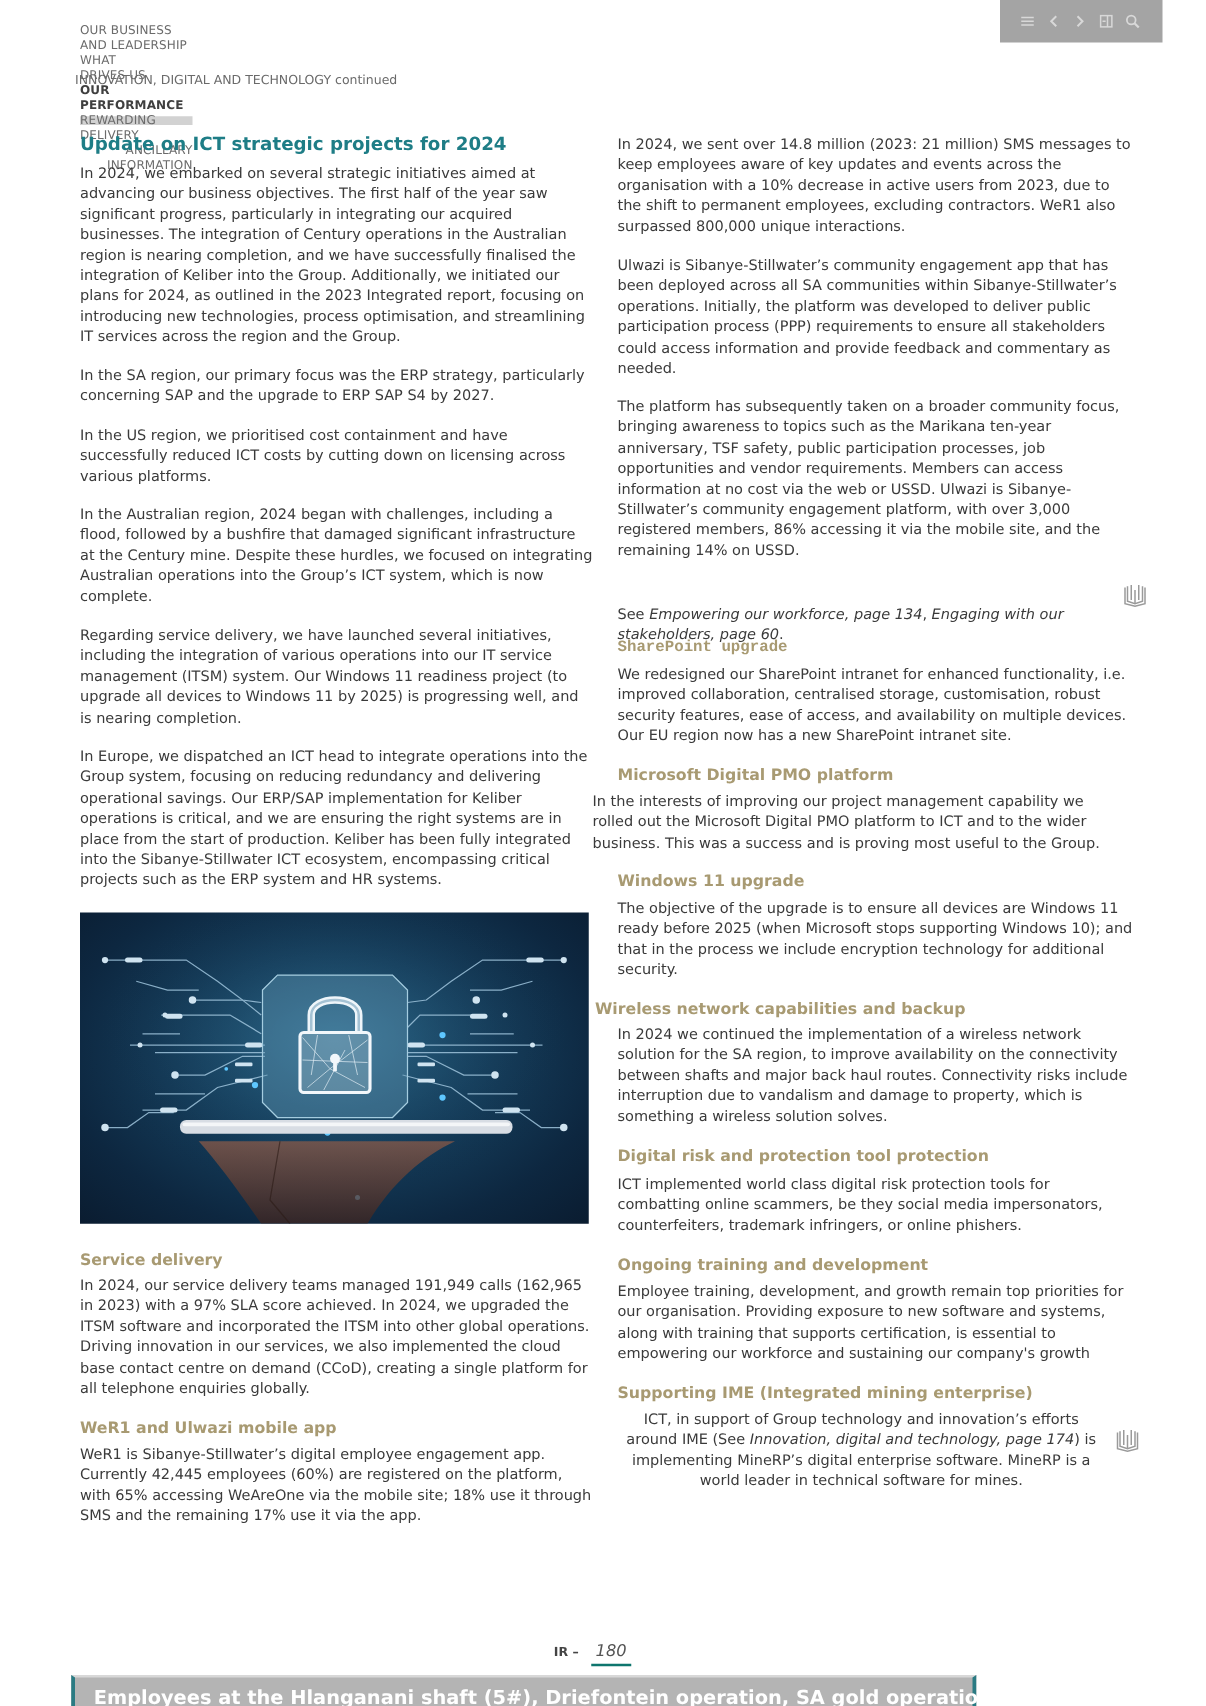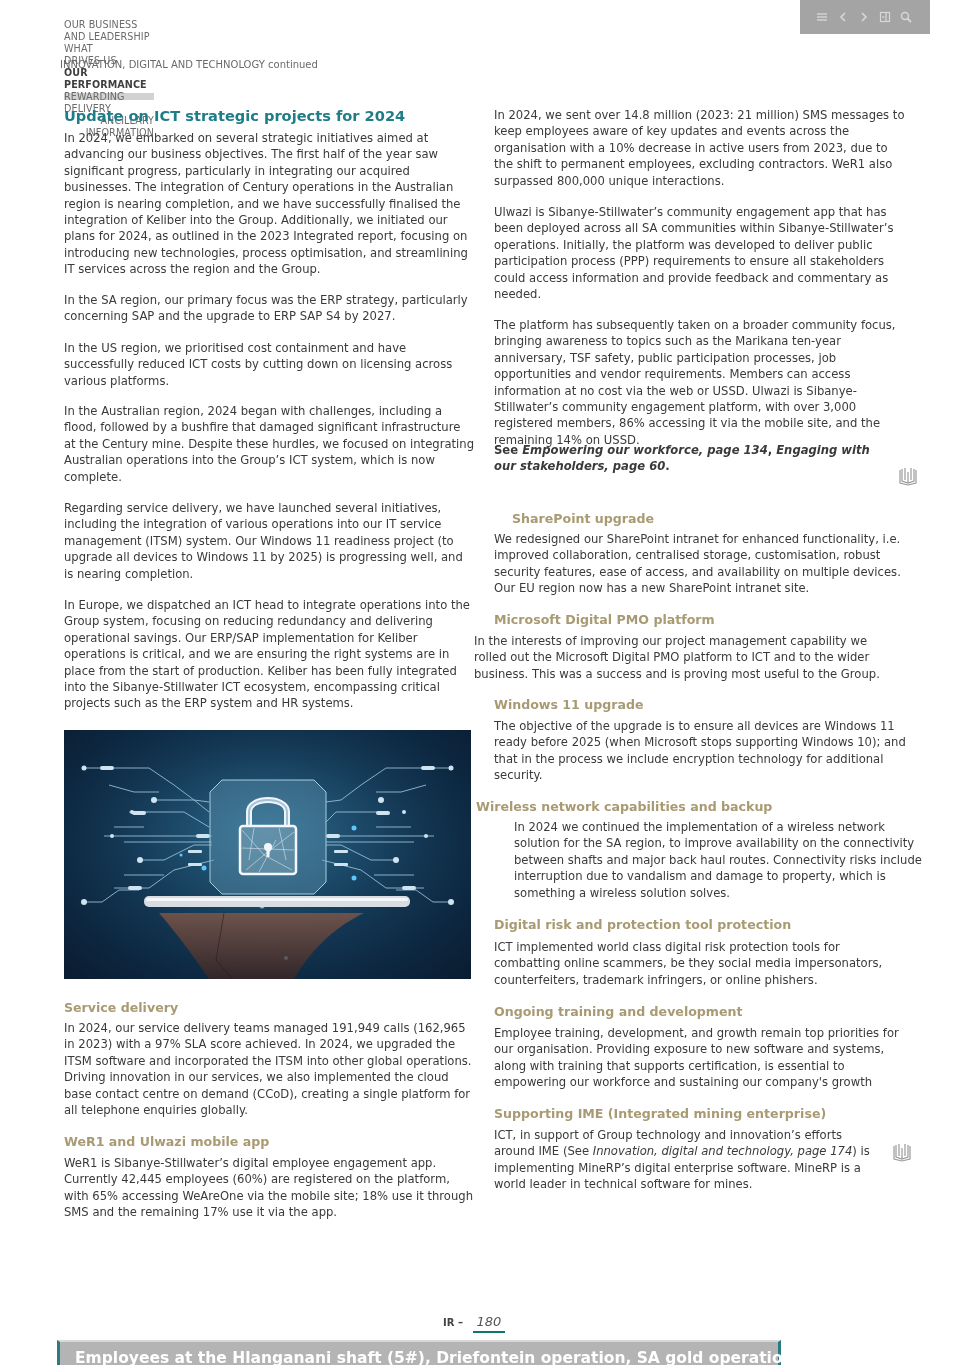--- a/index.html
+++ b/index.html
@@ -222,53 +222,53 @@
 <h2 class="h2" style="left:64px; top:1000px;">Service delivery</h2>
 <p class="para" style="left:64px; top:1020px; width:410px;">In 2024, our service delivery teams managed 191,949 calls (162,965 in 2023) with a 97% SLA score achieved. In 2024, we upgraded the ITSM software and incorporated the ITSM into other global operations. Driving innovation in our services, we also implemented the cloud base contact centre on demand (CCoD), creating a single platform for all telephone enquiries globally.</p>
 
 <h2 class="h2" style="left:64px; top:1134px;">WeR1 and Ulwazi mobile app</h2>
 <p class="para" style="left:64px; top:1155px; width:410px;">WeR1 is Sibanye-Stillwater’s digital employee engagement app. Currently 42,445 employees (60%) are registered on the platform, with 65% accessing WeAreOne via the mobile site; 18% use it through SMS and the remaining 17% use it via the app.</p>
 
 <p class="para" style="left:494px; top:107px; width:412px;">In 2024, we sent over 14.8 million (2023: 21 million) SMS messages to keep employees aware of key updates and events across the organisation with a 10% decrease in active users from 2023, due to the shift to permanent employees, excluding contractors. WeR1 also surpassed 800,000 unique interactions.</p>
 <p class="para" style="left:494px; top:204px; width:412px;">Ulwazi is Sibanye-Stillwater’s community engagement app that has been deployed across all SA communities within Sibanye-Stillwater’s operations. Initially, the platform was developed to deliver public participation process (PPP) requirements to ensure all stakeholders could access information and provide feedback and commentary as needed.</p>
 <p class="para" style="left:494px; top:317px; width:412px;">The platform has subsequently taken on a broader community focus, bringing awareness to topics such as the Marikana ten-year anniversary, TSF safety, public participation processes, job opportunities and vendor requirements. Members can access information at no cost via the web or USSD. Ulwazi is Sibanye-Stillwater’s community engagement platform, with over 3,000 registered members, 86% accessing it via the mobile site, and the remaining 14% on USSD.</p>
 
-<p class="para" style="left:494px; top:442px; width:380px;font-weight:bold;"><span>See </span><i>Empowering our workforce, page 134</i><span>, </span><i>Engaging with our stakeholders, page 60</i><span>.</span></p>
+<p class="para" style="left:494px; top:483px; width:380px;"><span>See </span><i>Empowering our workforce, page 134</i><span>, </span><i>Engaging with our stakeholders, page 60</i><span>.</span></p>
 
 <div class="ref-icon" style="left:898px; top:466px;">
   <svg viewBox="0 0 20 20">
       <g fill="none" stroke="#9a9a9a" stroke-width="1.2">
         <path d="M2,4 L2,17 L10,19 L18,17 L18,4"></path>
         <path d="M4,3 L4,15 L10,17 L16,15 L16,3"></path>
         <path d="M10,6 L10,17"></path>
         <path d="M7,2 L7,14 M13,2 L13,14"></path>
       </g>
     </svg>
 </div>
 
-<h2 class="h2" style="left:512px; top:511px;">SharePoint upgrade</h2>
+<h2 class="h2" style="left:494px; top:511px;font-family:Liberation Mono, monospace;">SharePoint upgrade</h2>
 <p class="para" style="left:494px; top:531px; width:412px;">We redesigned our SharePoint intranet for enhanced functionality, i.e. improved collaboration, centralised storage, customisation, robust security features, ease of access, and availability on multiple devices. Our EU region now has a new SharePoint intranet site.</p>
 
 <h2 class="h2" style="left:494px; top:612px;">Microsoft Digital PMO platform</h2>
 <p class="para" style="left:474px; top:633px; width:412px;">In the interests of improving our project management capability we rolled out the Microsoft Digital PMO platform to ICT and to the wider business. This was a success and is proving most useful to the Group.</p>
 
 <h2 class="h2" style="left:494px; top:697px;">Windows 11 upgrade</h2>
 <p class="para" style="left:494px; top:718px; width:412px;">The objective of the upgrade is to ensure all devices are Windows 11 ready before 2025 (when Microsoft stops supporting Windows 10); and that in the process we include encryption technology for additional security.</p>
 
 <h2 class="h2" style="left:476px; top:799px;">Wireless network capabilities and backup</h2>
-<p class="para" style="left:494px; top:819px; width:412px;margin-left:20px;">In 2024 we continued the implementation of a wireless network solution for the SA region, to improve availability on the connectivity between shafts and major back haul routes. Connectivity risks include interruption due to vandalism and damage to property, which is something a wireless solution solves.</p>
+<p class="para" style="left:494px; top:819px; width:412px;">In 2024 we continued the implementation of a wireless network solution for the SA region, to improve availability on the connectivity between shafts and major back haul routes. Connectivity risks include interruption due to vandalism and damage to property, which is something a wireless solution solves.</p>
 
 <h2 class="h2" style="left:494px; top:917px;">Digital risk and protection tool protection</h2>
 <p class="para" style="left:494px; top:939px; width:412px;">ICT implemented world class digital risk protection tools for combatting online scammers, be they social media impersonators, counterfeiters, trademark infringers, or online phishers.</p>
 
 <h2 class="h2" style="left:494px; top:1004px;">Ongoing training and development</h2>
 <p class="para" style="left:494px; top:1025px; width:412px;">Employee training, development, and growth remain top priorities for our organisation. Providing exposure to new software and systems, along with training that supports certification, is essential to empowering our workforce and sustaining our company's growth</p>
 
 <h2 class="h2" style="left:494px; top:1106px;">Supporting IME (Integrated mining enterprise)</h2>
-<p class="para" style="left:494px; top:1127px; width:390px;"><span>ICT, in support of Group technology and innovation’s efforts around IME (See </span><i>Innovation, digital and technology, page 174</i><span>) is implementing MineRP’s digital enterprise software. MineRP is a world leader in technical software for mines.</span></p>
+<p class="para" style="left:494px; top:1127px; width:390px;text-align:center;"><span>ICT, in support of Group technology and innovation’s efforts around IME (See </span><i>Innovation, digital and technology, page 174</i><span>) is implementing MineRP’s digital enterprise software. MineRP is a world leader in technical software for mines.</span></p>
 
 <div class="ref-icon" style="left:892px; top:1142px;">
   <svg viewBox="0 0 20 20">
       <g fill="none" stroke="#9a9a9a" stroke-width="1.2">
         <path d="M2,4 L2,17 L10,19 L18,17 L18,4"></path>
         <path d="M4,3 L4,15 L10,17 L16,15 L16,3"></path>
         <path d="M10,6 L10,17"></path>
         <path d="M7,2 L7,14 M13,2 L13,14"></path>
       </g>
     </svg>

